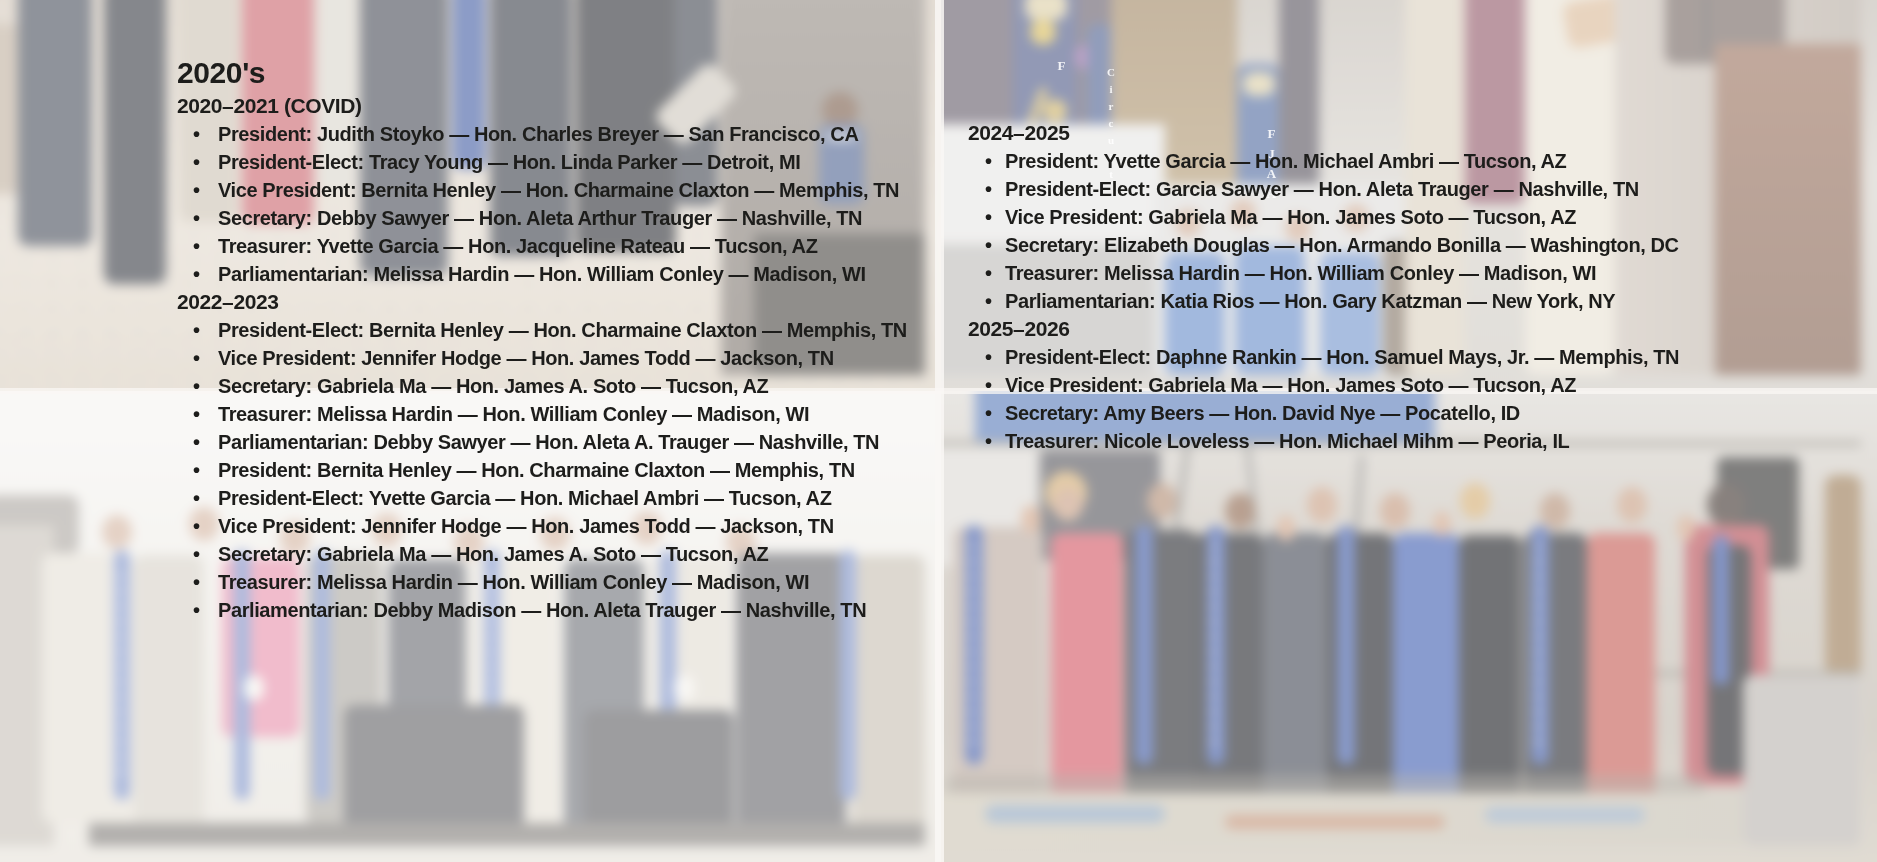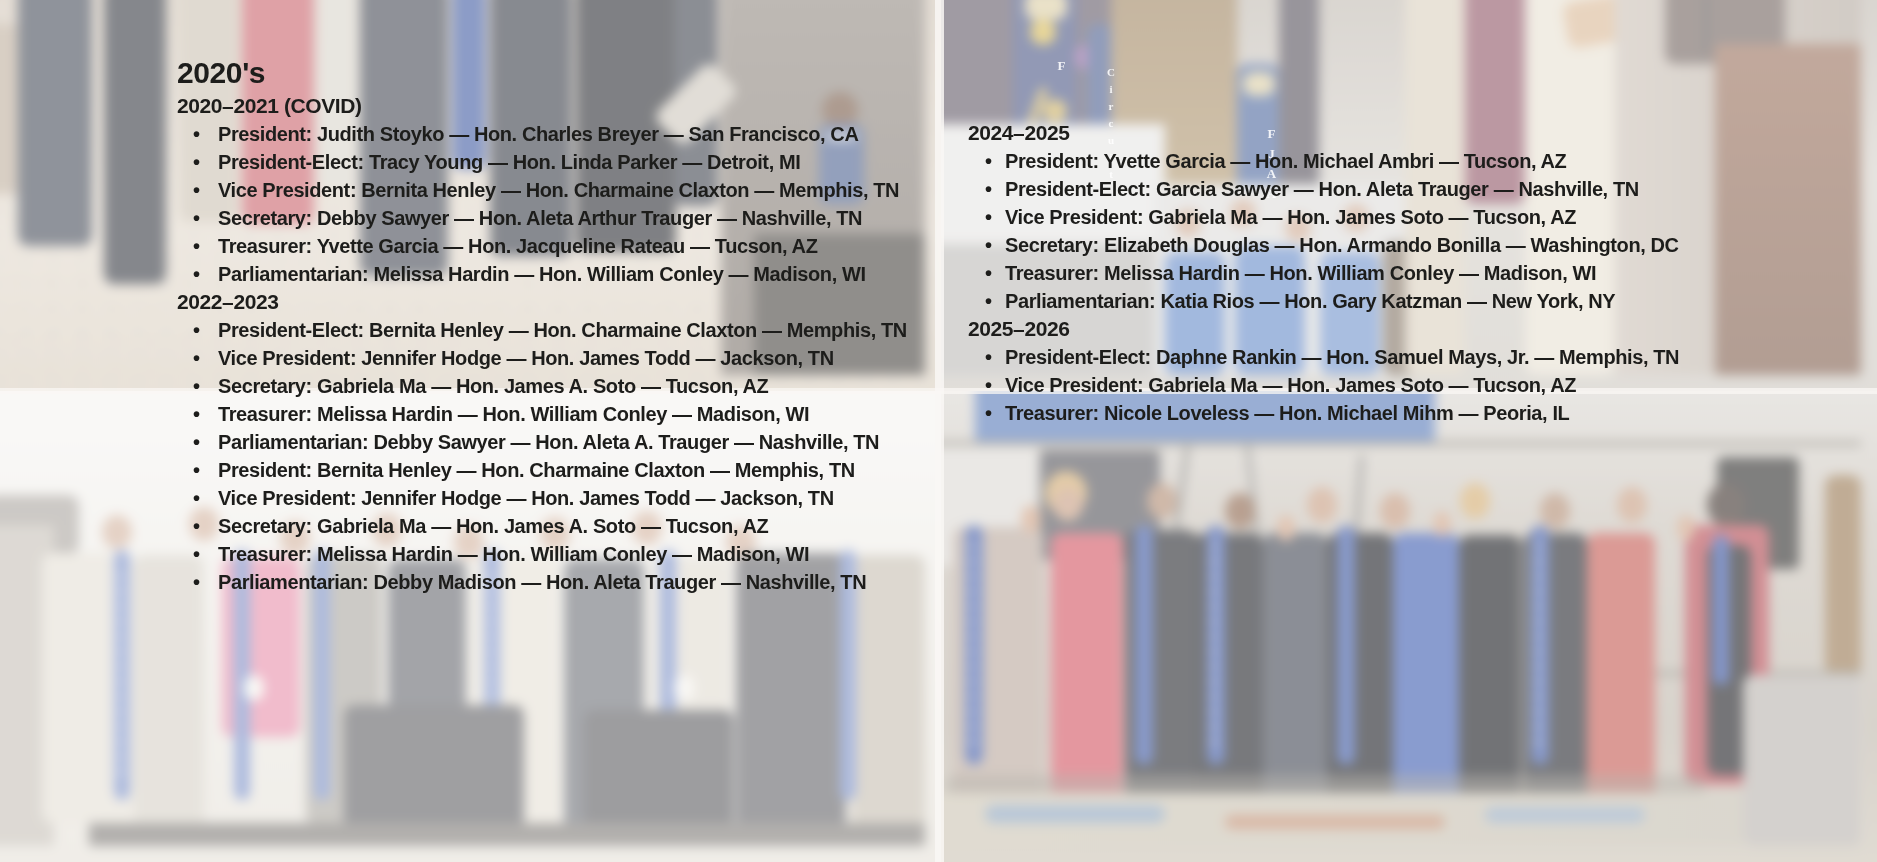--- a/index.html
+++ b/index.html
@@ -251,20 +251,21 @@
         <li>Vice President: Jennifer Hodge — Hon. James Todd — Jackson, TN</li>
         <li>Secretary: Gabriela Ma — Hon. James A. Soto — Tucson, AZ</li>
         <li>Treasurer: Melissa Hardin — Hon. William Conley — Madison, WI</li>
         <li>Parliamentarian: Debby Sawyer — Hon. Aleta A. Trauger — Nashville, TN</li>
       </ul>
     </section>
 
     <section>
       <ul class="officers">
         <li>President: Bernita Henley — Hon. Charmaine Claxton — Memphis, TN</li>
+        <li>President-Elect: Yvette Garcia — Hon. Michael Ambri — Tucson, AZ</li>
         <li>Vice President: Jennifer Hodge — Hon. James Todd — Jackson, TN</li>
         <li>Secretary: Gabriela Ma — Hon. James A. Soto — Tucson, AZ</li>
         <li>Treasurer: Melissa Hardin — Hon. William Conley — Madison, WI</li>
         <li>Parliamentarian: Debby Madison — Hon. Aleta Trauger — Nashville, TN</li>
       </ul>
     </section>
   </div>
 
   <div class="col col-right">
     <section>
@@ -277,18 +278,19 @@
         <li>Treasurer: Melissa Hardin — Hon. William Conley — Madison, WI</li>
         <li>Parliamentarian: Katia Rios — Hon. Gary Katzman — New York, NY</li>
       </ul>
     </section>
 
     <section>
       <h2 class="yr">2025–2026</h2>
       <ul class="officers">
         <li>President-Elect: Daphne Rankin — Hon. Samuel Mays, Jr. — Memphis, TN</li>
         <li>Vice President: Gabriela Ma — Hon. James Soto — Tucson, AZ</li>
+        <li>Secretary: Amy Beers — Hon. David Nye — Pocatello, ID</li>
         <li>Treasurer: Nicole Loveless — Hon. Michael Mihm — Peoria, IL</li>
       </ul>
     </section>
   </div>
 
 </div>
 
 </body></html>

